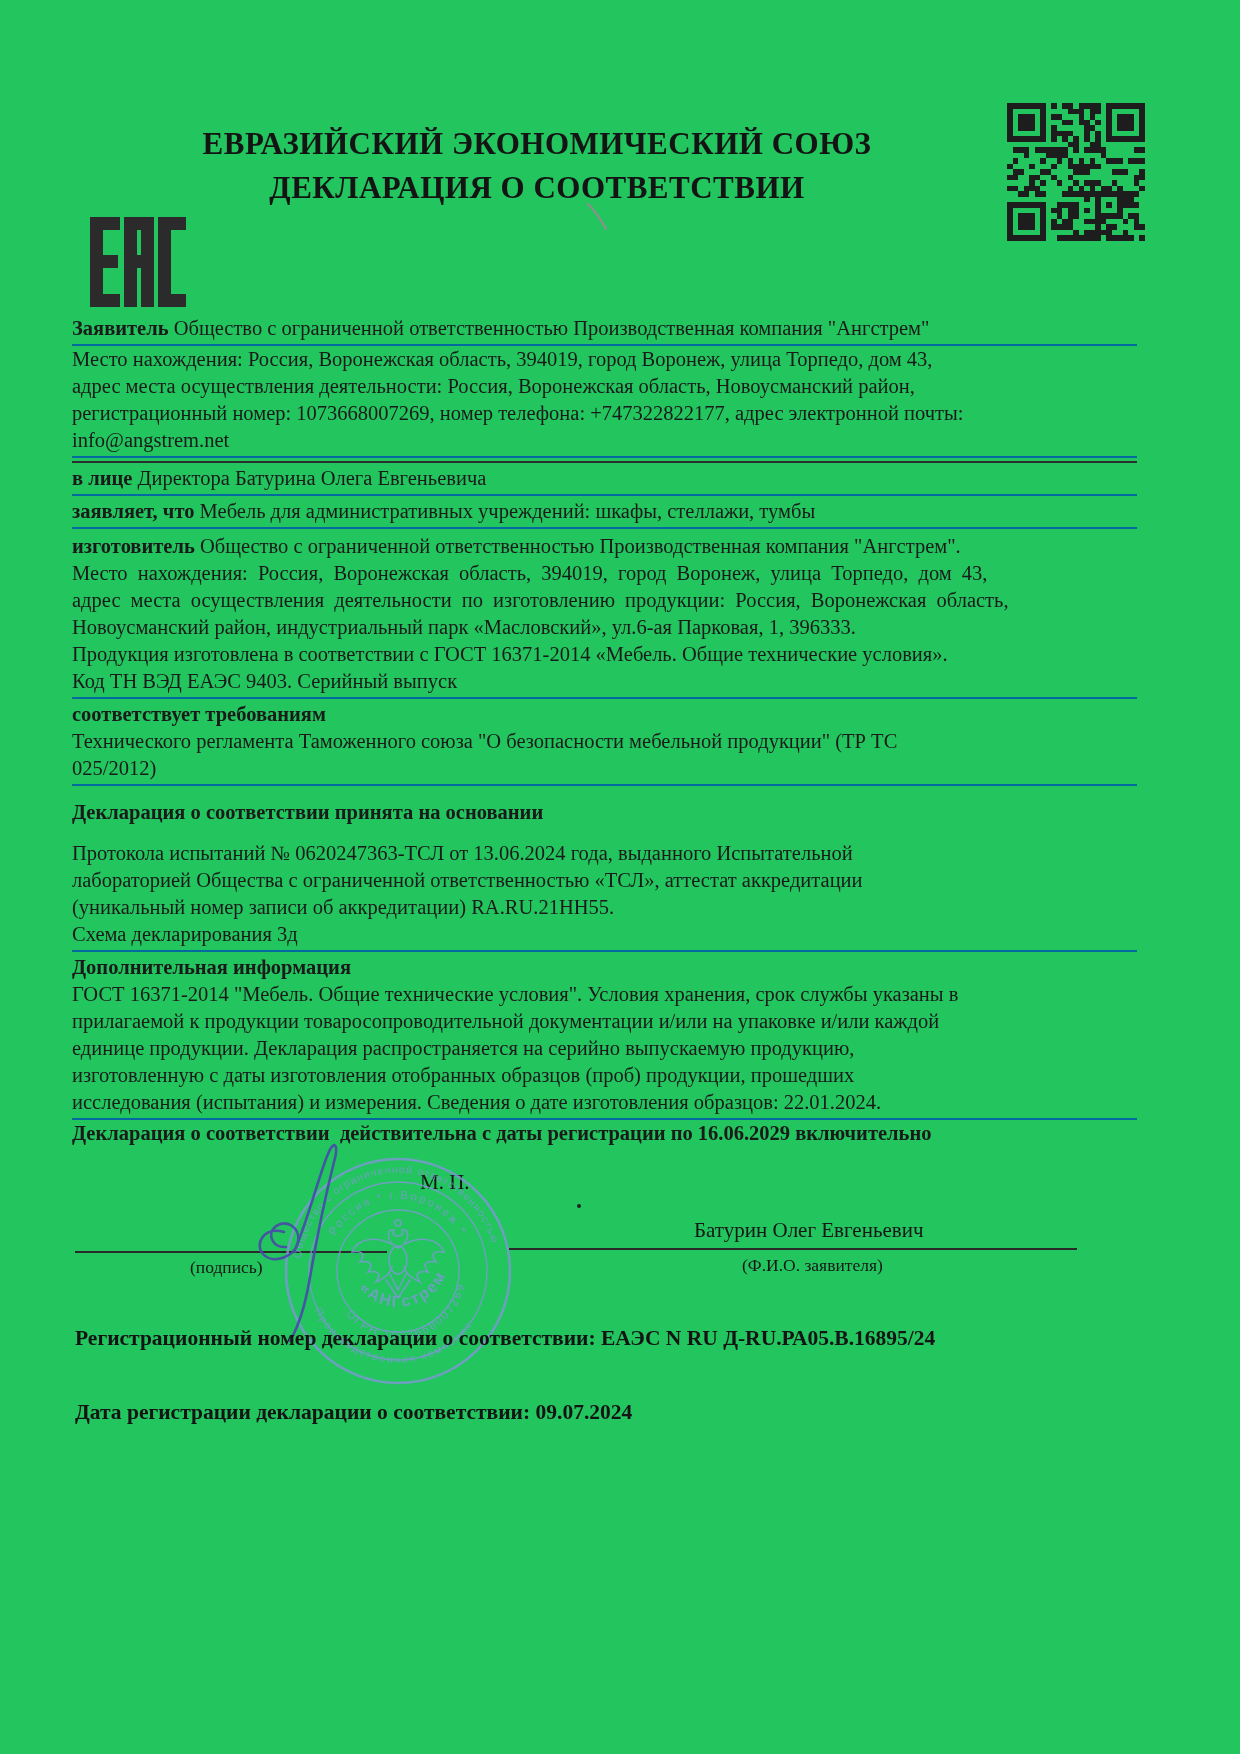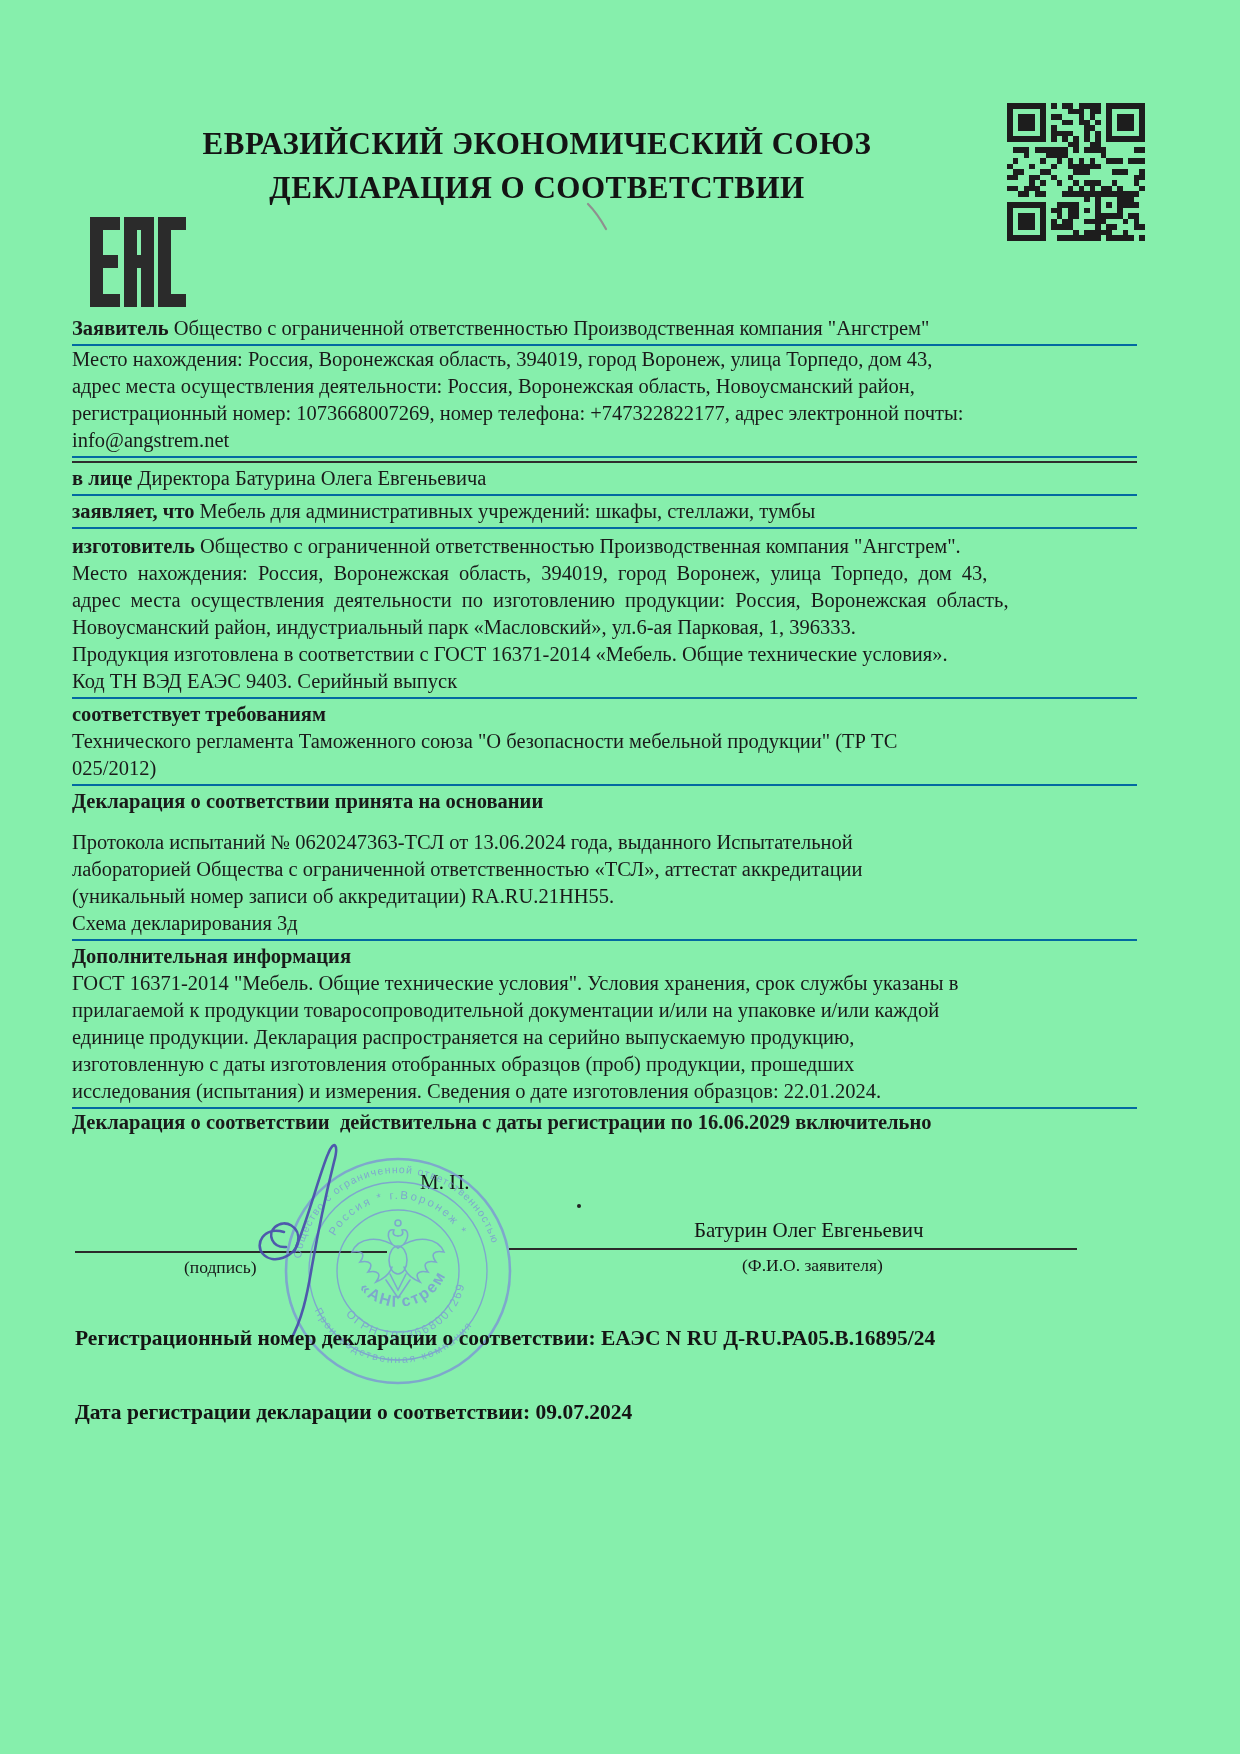--- a/index.html
+++ b/index.html
@@ -1,18 +1,18 @@
 <!DOCTYPE html>
 <html><head>
 <meta charset="utf-8">
 <style>
   html,body{margin:0;padding:0;background:#e8e8e8;}
   .page{
     position:relative; width:1240px; height:1754px; margin:0 auto;
-    background:#86efac; color:#161616;
+    background:#22c55e; color:#161616;
     font-family:"Liberation Serif", serif;
     overflow:hidden;
   }
   
   .title-wrap{
     position:absolute; left:72px; top:122px; width:930px;
     text-align:center; font-weight:bold; font-size:31px; line-height:44px;
     letter-spacing:0.5px; color:#141414;
   }
   .eac-logo{position:absolute; left:90px; top:216px; width:96px; height:92px;}
@@ -26,27 +26,27 @@
     font-size:20.5px; line-height:27px; color:#1a1a1a;
   }
   .rule{border-bottom:2px solid #0369a1;}
   .row-applicant{padding-bottom:2px;}
   .second-rule{height:3px; border-bottom:2px solid #2e2e2e;}
   .pad-top{padding-top:2px;}
   .block{padding-bottom:2px;}
   .block-man{padding-top:4px; padding-bottom:2px;}
   b.lead{font-weight:bold;}
   .heading-bold{font-weight:bold; padding-top:2px;}
-  .heading-gap{margin-bottom:14px;}
+  .heading-gap{margin-bottom:14px;margin-top:11px;}
   .just{word-spacing:5px;}
   .validity{font-weight:bold; white-space:pre-wrap;}
   
   .sig-line-left{position:absolute; left:75px; top:1251px; width:312px; border-top:2px solid #2a2a2a;}
   .sig-line-right{position:absolute; left:509px; top:1248px; width:568px; border-top:2px solid #2a2a2a;}
-  .sig-caption{position:absolute; left:184px; top:1257px; font-size:17.5px;}
+  .sig-caption{position:absolute; left:190px; top:1257px; font-size:17.5px;}
   .mp-caption{position:absolute; left:420px; top:1170px; font-size:21px;}
   .fio-value{position:absolute; left:694px; top:1218px; font-size:21px;}
   .fio-caption{position:absolute; left:742px; top:1255px; font-size:17.5px;text-align:center;}
   .stamp{position:absolute; left:281px; top:1154px; width:234px; height:234px; opacity:.82;}
   .sig-scribble{position:absolute; left:252px; top:1134px; width:112px; height:212px; opacity:.9;}
   
   .reg-line{position:absolute; left:75px; font-weight:bold; font-size:21.5px; color:#141414;}
   .reg-number{top:1326px;}
   .reg-date{top:1400px;}
 </style>

